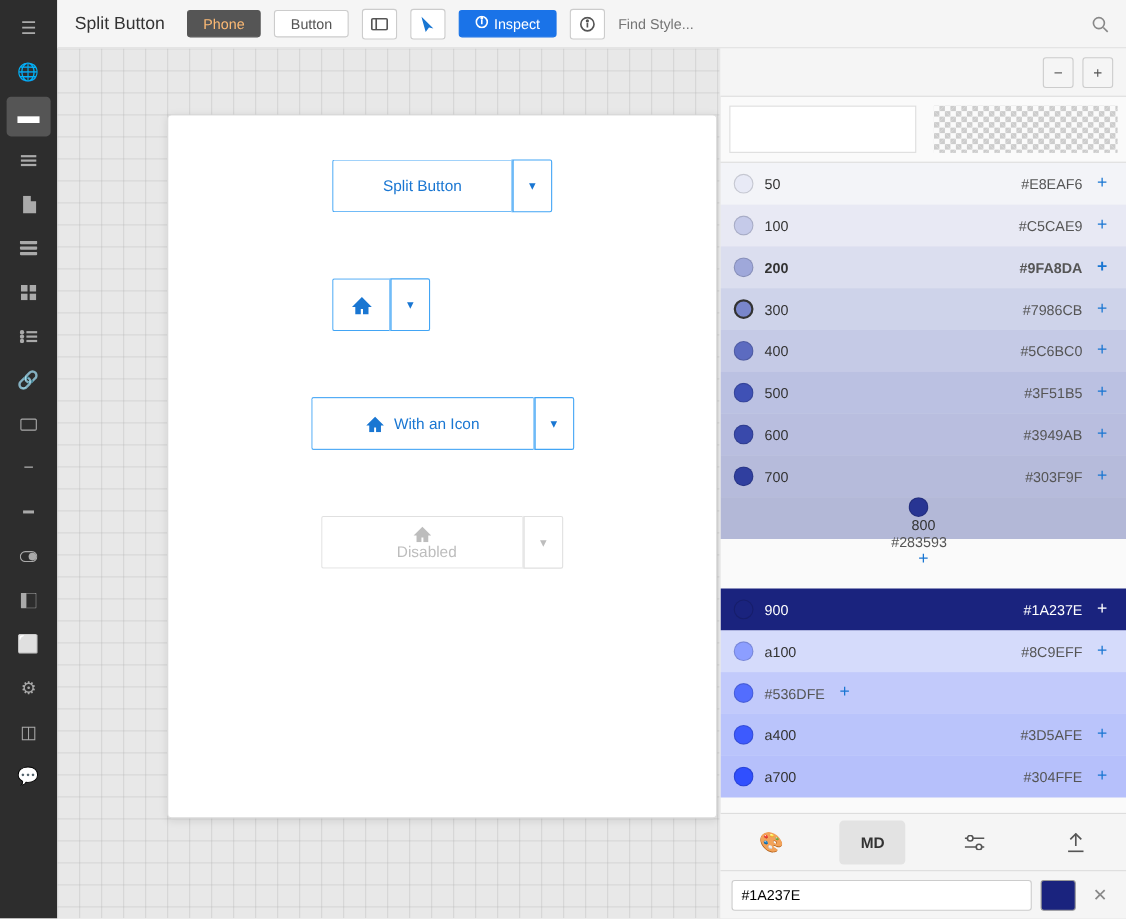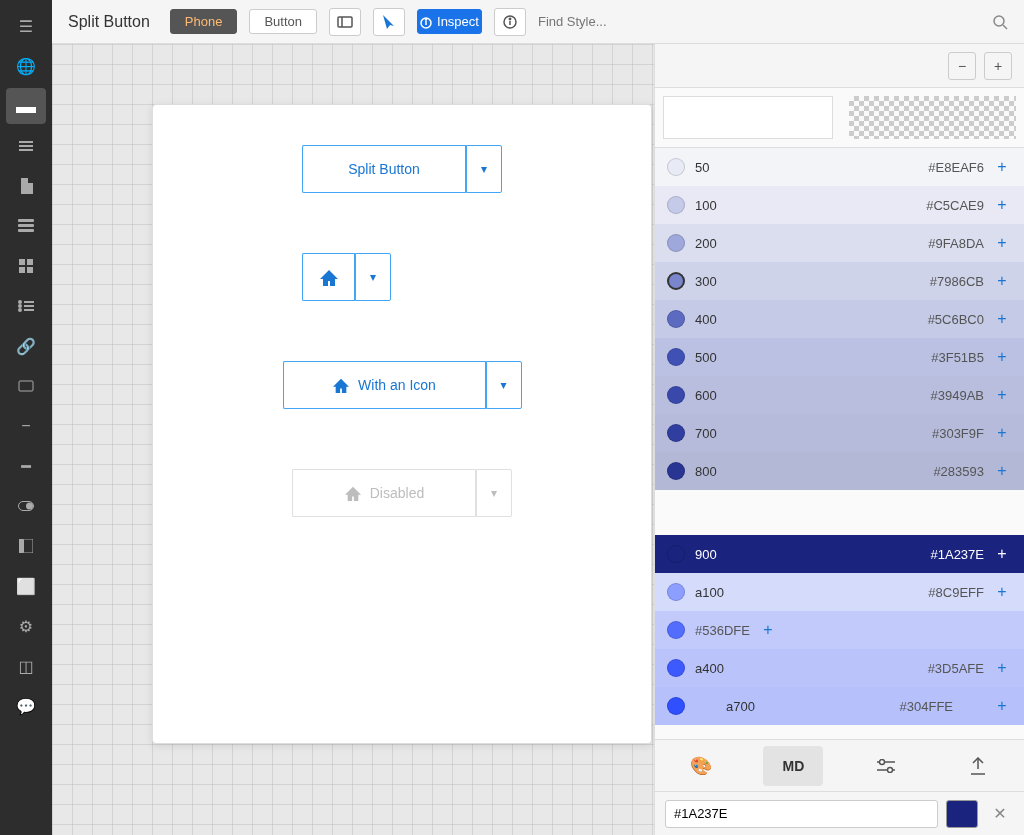--- a/index.html
+++ b/index.html
@@ -74,29 +74,29 @@
       align-items: center;
       justify-content: center;
       border: 1px solid #ccc;
       background: white;
       border-radius: 3px;
       cursor: pointer;
       color: #555;
       font-size: 14px;
     }
     .inspect-btn {
-      padding: 4px 2px;
+      padding: 4px 14px;
       border: 1px solid #ccc;
       background: white;
       border-radius: 3px;
       cursor: pointer;
       font-size: 13px;
       color: #555;
       display: flex;
-      align-items: flex-end;
+      align-items: flex-start;
       gap: 5px;
     }
     .inspect-btn.active {
       background: #1a73e8;
       color: white;
       border-color: #1a73e8;
     }
     .topbar-search {
       flex: 1;
       display: flex;
@@ -195,20 +195,21 @@
       justify-content: center;
       gap: 8px;
       padding: 0 16px;
     }
 
     
     .split-btn-disabled .split-btn-main {
       color: #bdbdbd;
       border-color: #e0e0e0;
       cursor: default;
+      flex-direction: column;
     }
     .split-btn-disabled .split-divider {
       background: #e0e0e0;
     }
     .split-btn-disabled .split-btn-arrow {
       color: #bdbdbd;
       border-color: #e0e0e0;
       cursor: default;
     }
 
@@ -574,21 +575,21 @@
     <span class="color-label">50</span>
     <span class="color-hex">#E8EAF6</span>
     <div class="color-add-btn">+</div>
   </div>
           <div class="color-row" style="background: rgba(197, 202, 233, 0.333);">
     <div class="color-dot" style="background:#C5CAE9; border:1px solid rgba(0,0,0,0.15);"></div>
     <span class="color-label">100</span>
     <span class="color-hex">#C5CAE9</span>
     <div class="color-add-btn">+</div>
   </div>
-          <div class="color-row" style="background: rgba(159, 168, 218, 0.333);">
+          <div class="color-row" style="background: rgba(159, 168, 218, 0.333); font-weight: bold;">
     <div class="color-dot" style="background:#9FA8DA; border:1px solid rgba(0,0,0,0.15);"></div>
     <span class="color-label">200</span>
     <span class="color-hex">#9FA8DA</span>
     <div class="color-add-btn">+</div>
   </div>
           <div class="color-row" style="background: rgba(121, 134, 203, 0.333);">
     <div class="dot-selected-ring"></div>
     <span class="color-label">300</span>
     <span class="color-hex">#7986CB</span>
     <div class="color-add-btn">+</div>
@@ -610,21 +611,21 @@
     <span class="color-label">600</span>
     <span class="color-hex">#3949AB</span>
     <div class="color-add-btn">+</div>
   </div>
           <div class="color-row" style="background: rgba(48, 63, 159, 0.333);">
     <div class="color-dot" style="background:#303F9F; border:1px solid rgba(0,0,0,0.15);"></div>
     <span class="color-label">700</span>
     <span class="color-hex">#303F9F</span>
     <div class="color-add-btn">+</div>
   </div>
-          <div class="color-row" style="background: rgba(40, 53, 147, 0.333);">
+          <div class="color-row" style="background: rgba(40, 53, 147, 0.333); flex-direction: column;">
     <div class="color-dot" style="background:#283593; border:1px solid rgba(0,0,0,0.15);"></div>
     <span class="color-label">800</span>
     <span class="color-hex">#283593</span>
     <div class="color-add-btn">+</div>
   </div>
           <div class="color-row selected" style="background: rgb(26, 35, 126); margin-top: 45px;">
     <div class="color-dot" style="background:#1A237E; border:1px solid rgba(0,0,0,0.15);"></div>
     <span class="color-label">900</span>
     <span class="color-hex">#1A237E</span>
     <div class="color-add-btn">+</div>
@@ -639,21 +640,21 @@
     <div class="color-dot" style="background:#536DFE; border:1px solid rgba(0,0,0,0.15);"></div>
     <span class="color-hex">#536DFE</span>
     <div class="color-add-btn">+</div>
   </div>
           <div class="color-row" style="background: rgba(61, 90, 254, 0.333);">
     <div class="color-dot" style="background:#3D5AFE; border:1px solid rgba(0,0,0,0.15);"></div>
     <span class="color-label">a400</span>
     <span class="color-hex">#3D5AFE</span>
     <div class="color-add-btn">+</div>
   </div>
-          <div class="color-row" style="background: rgba(48, 79, 254, 0.333); gap: 31px;">
+          <div class="color-row" style="background: rgba(48, 79, 254, 0.333);">
     <div class="color-dot" style="background:#304FFE; border:1px solid rgba(0,0,0,0.15);"></div>
     <span class="color-label">a700</span>
     <span class="color-hex">#304FFE</span>
     <div class="color-add-btn">+</div>
   </div>
         </div>
 
       <div class="bottom-tabs">
         <div class="bottom-tab" style="font-size:18px;">🎨</div>
         <div class="bottom-tab active">

